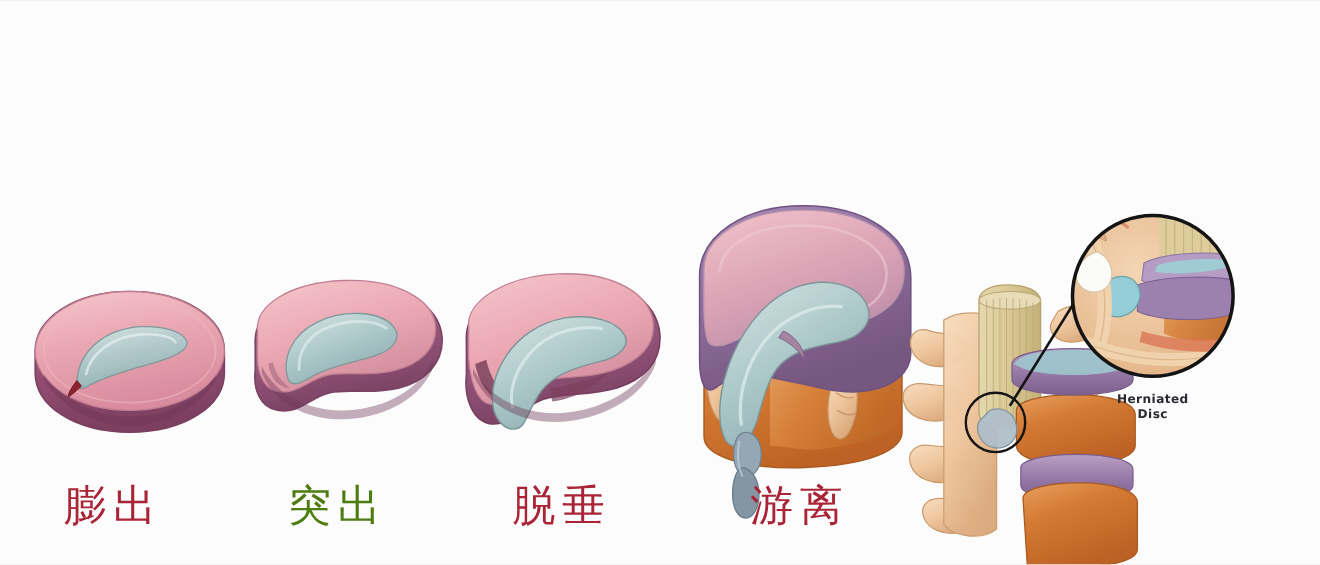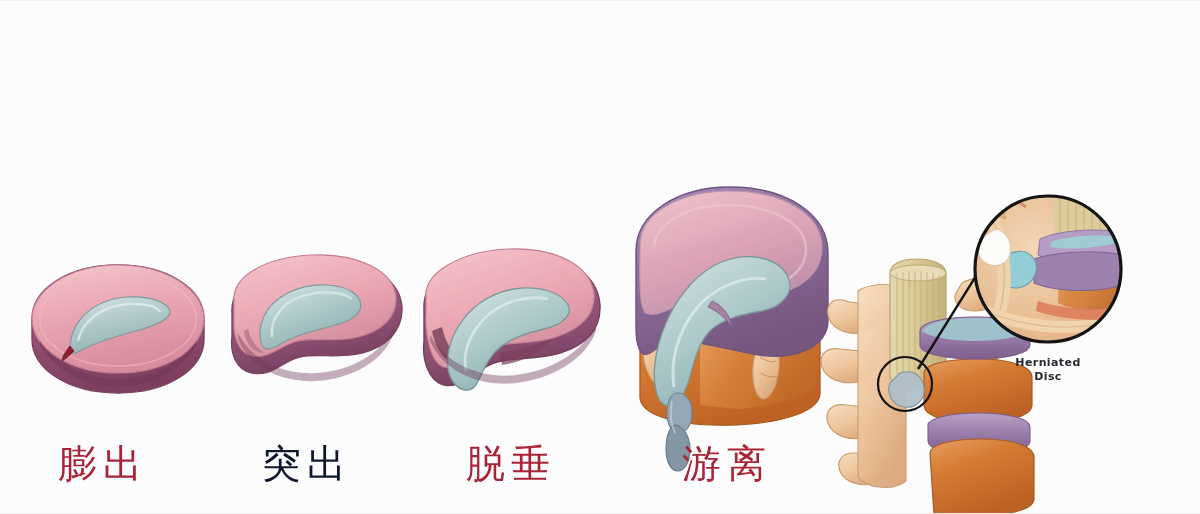--- a/index.html
+++ b/index.html
@@ -22,21 +22,21 @@
   }
   #art {
     position: absolute;
     left: 0;
     top: 0;
     width: 1200px;
     height: 514px;
   }
   .cn-label {
     position: absolute;
-    font-family: Liberation Sans, sans-serif;
+    font-family: Liberation Mono, monospace;
     font-size: 39px;
     line-height: 1;
     font-weight: 500;
     color: #a92436;
     letter-spacing: 6px;
     white-space: nowrap;
     user-select: none;
   }
   #label-bulge    { left: 58px;  top: 443px; }
   #label-protrude { left: 262px; top: 443px; }
@@ -341,21 +341,21 @@
         <path d="M982,190 C1000,192 1016,198 1026,206" fill="none" stroke="#c96a4a" stroke-width="3" opacity="0.6"></path>
 
         <path d="M1000,330 C1018,340 1040,344 1060,342 L1060,348
                  C1036,352 1010,346 996,338 Z" fill="#e5b98d" opacity="0.9"></path>
       </g>
       <circle cx="1048" cy="268" r="73" fill="none" stroke="#141414" stroke-width="3.2"></circle>
     </g>
   </svg>
 
   <div class="cn-label" id="label-bulge" style="left: 58px; top: 443px; color: rgb(169, 36, 54);">膨出</div>
-  <div class="cn-label" id="label-protrude" style="left: 262px; top: 443px; color: #0f172a;">突出</div>
+  <div class="cn-label" id="label-protrude" style="left: 262px; top: 443px; color: #4d7c0f;">突出</div>
   <div class="cn-label" id="label-prolapse" style="left: 466px; top: 443px; color: rgb(169, 36, 54);">脱垂</div>
   <div class="cn-label" id="label-sequestration" style="left: 682px; top: 443px; color: rgb(169, 36, 54);">游离</div>
 
   <div class="en-label" id="label-herniated">
     <div>Herniated</div>
     <div>Disc</div>
   </div>
 
 </div>
 

